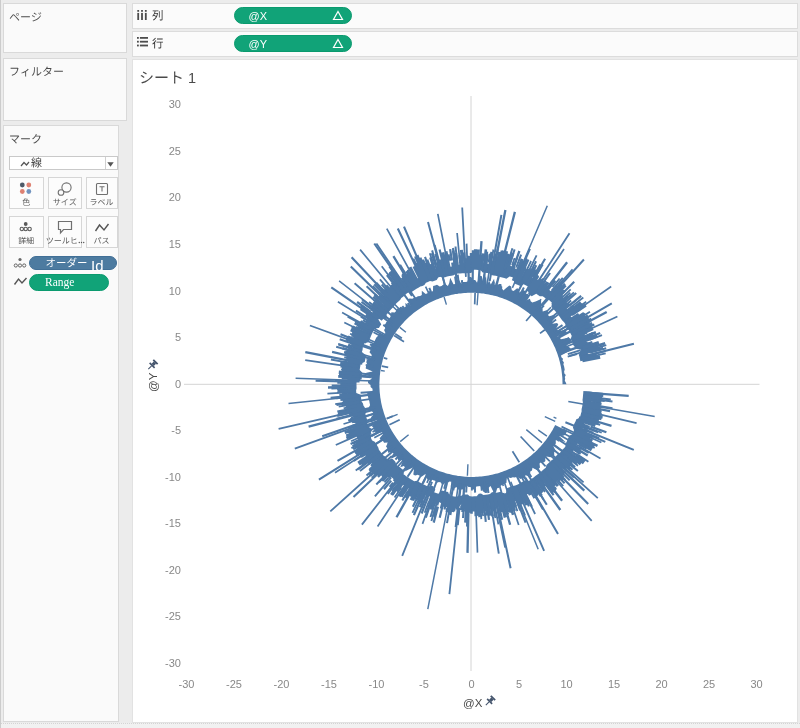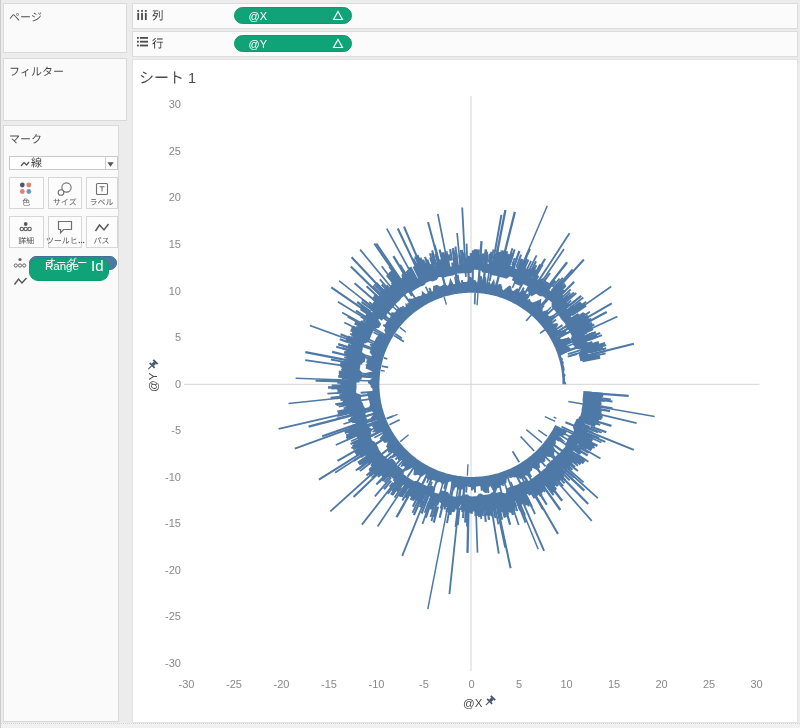--- a/index.html
+++ b/index.html
@@ -67,21 +67,21 @@
   <circle cx="8" cy="3.5" r="1.6" fill="#666"></circle>
   <circle cx="3.8" cy="9.5" r="1.6" fill="none" stroke="#666" stroke-width="1"></circle>
   <circle cx="8" cy="9.5" r="1.6" fill="none" stroke="#666" stroke-width="1"></circle>
   <circle cx="12.2" cy="9.5" r="1.6" fill="none" stroke="#666" stroke-width="1"></circle>
 </svg>
 <svg width="15" height="12" viewBox="0 0 15 12" style="position:absolute;left:13px;top:276px">
   <path d="M1.5 8.5 L5.5 3 L9 7 L13.5 2" stroke="#555" stroke-width="1.4" fill="none"></path>
 </svg>
 
 <div class="pill bpill" style="left:29px; top:255.5px; width:88px; height:14.5px;"></div>
-<div class="pill gpill" style="left:29px; top:258px; width:80px; height:23px; line-height:15px; padding-left:15px; font-size:11.5px;">Range</div>
+<div class="pill gpill" style="left:29px; top:274px; width:80px; height:17px; line-height:15px; padding-left:15px; font-size:11.5px;font-family:Liberation Serif, serif;">Range</div>
 <div style="position:absolute; left:91px; top:257px; color:#fff; font-size:15px;">Id</div>
 
 <div class="shelf" style="top:3px;"></div>
 <div class="shelf" style="top:31px;"></div>
 <svg width="10" height="10.5" viewBox="0 0 10 10.5" style="position:absolute;left:136.5px;top:9.8px">
   <g fill="#4c4c4c">
       <rect x="0.3" y="0" width="1.8" height="1.8"></rect>
       <rect x="0.3" y="2.9" width="1.8" height="7.6"></rect>
   <rect x="4.1" y="0" width="1.8" height="1.8"></rect>
       <rect x="4.1" y="2.9" width="1.8" height="7.6"></rect>

